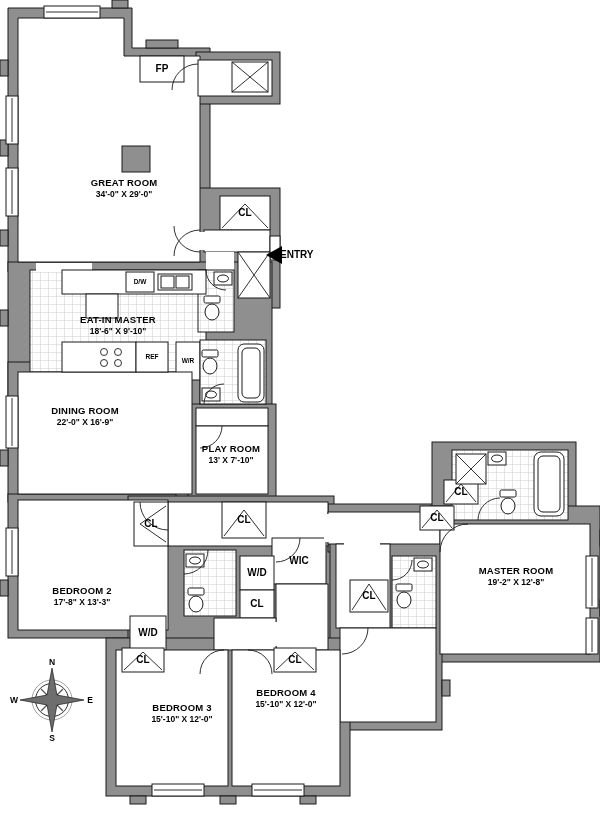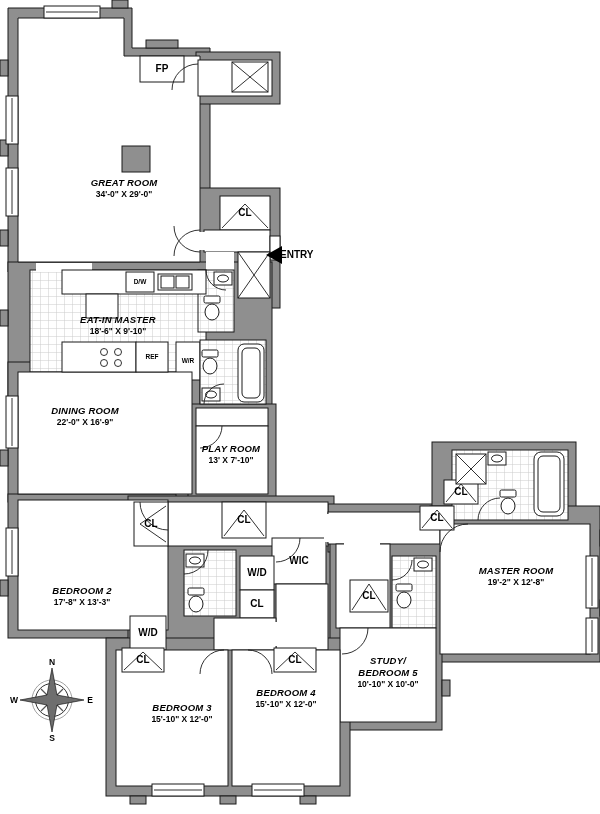--- a/index.html
+++ b/index.html
@@ -8,21 +8,21 @@
         font-family:"Liberation Sans",sans-serif;}
   .plan svg{position:absolute;left:0;top:0;}
   .wall{fill:#8f8f8f;stroke:#1a1a1a;stroke-width:1;}
   .room{fill:#ffffff;stroke:#1a1a1a;stroke-width:1;}
   .gap{fill:#ffffff;stroke:none;}
   .fx{fill:#ffffff;stroke:#1a1a1a;stroke-width:1;}
   .ln{fill:none;stroke:#1a1a1a;stroke-width:0.9;}
   .arc{fill:none;stroke:#1a1a1a;stroke-width:0.9;}
   .lbl{position:absolute;transform:translate(-50%,-50%);text-align:center;
        white-space:nowrap;font-weight:bold;color:#000;line-height:1.25;}
-  .lbl .nm{font-size:9.5px;letter-spacing:0.2px;font-style:italic;}
+  .lbl .nm{font-size:9.5px;letter-spacing:0.2px;}
   .lbl .dm{font-size:8.5px;}
   .sm{font-size:10px;}
   .xs{font-size:6.5px;}
   .left-anchor{transform:translate(0,-50%);text-align:left;}
   .compass-letter{font-size:8.5px;}
 </style>
 </head>
 <body>
 
 <div class="plan">
@@ -248,25 +248,20 @@
 <div class="lbl" style="left:82px;top:596px">
   <div class="nm">BEDROOM 2</div>
   <div class="dm">17'-8" X 13'-3"</div>
 </div>
 
 <div class="lbl" style="left:516px;top:576px">
   <div class="nm">MASTER ROOM</div>
   <div class="dm">19'-2" X 12'-8"</div>
 </div>
 
-<div class="lbl" style="left:388px;top:672px">
-  <div class="nm">STUDY/</div>
-  <div class="nm">BEDROOM 5</div>
-  <div class="dm">10'-10" X 10'-0"</div>
-</div>
 
 <div class="lbl" style="left:182px;top:713px">
   <div class="nm">BEDROOM 3</div>
   <div class="dm">15'-10" X 12'-0"</div>
 </div>
 
 <div class="lbl" style="left:286px;top:698px">
   <div class="nm">BEDROOM 4</div>
   <div class="dm">15'-10" X 12'-0"</div>
 </div>

